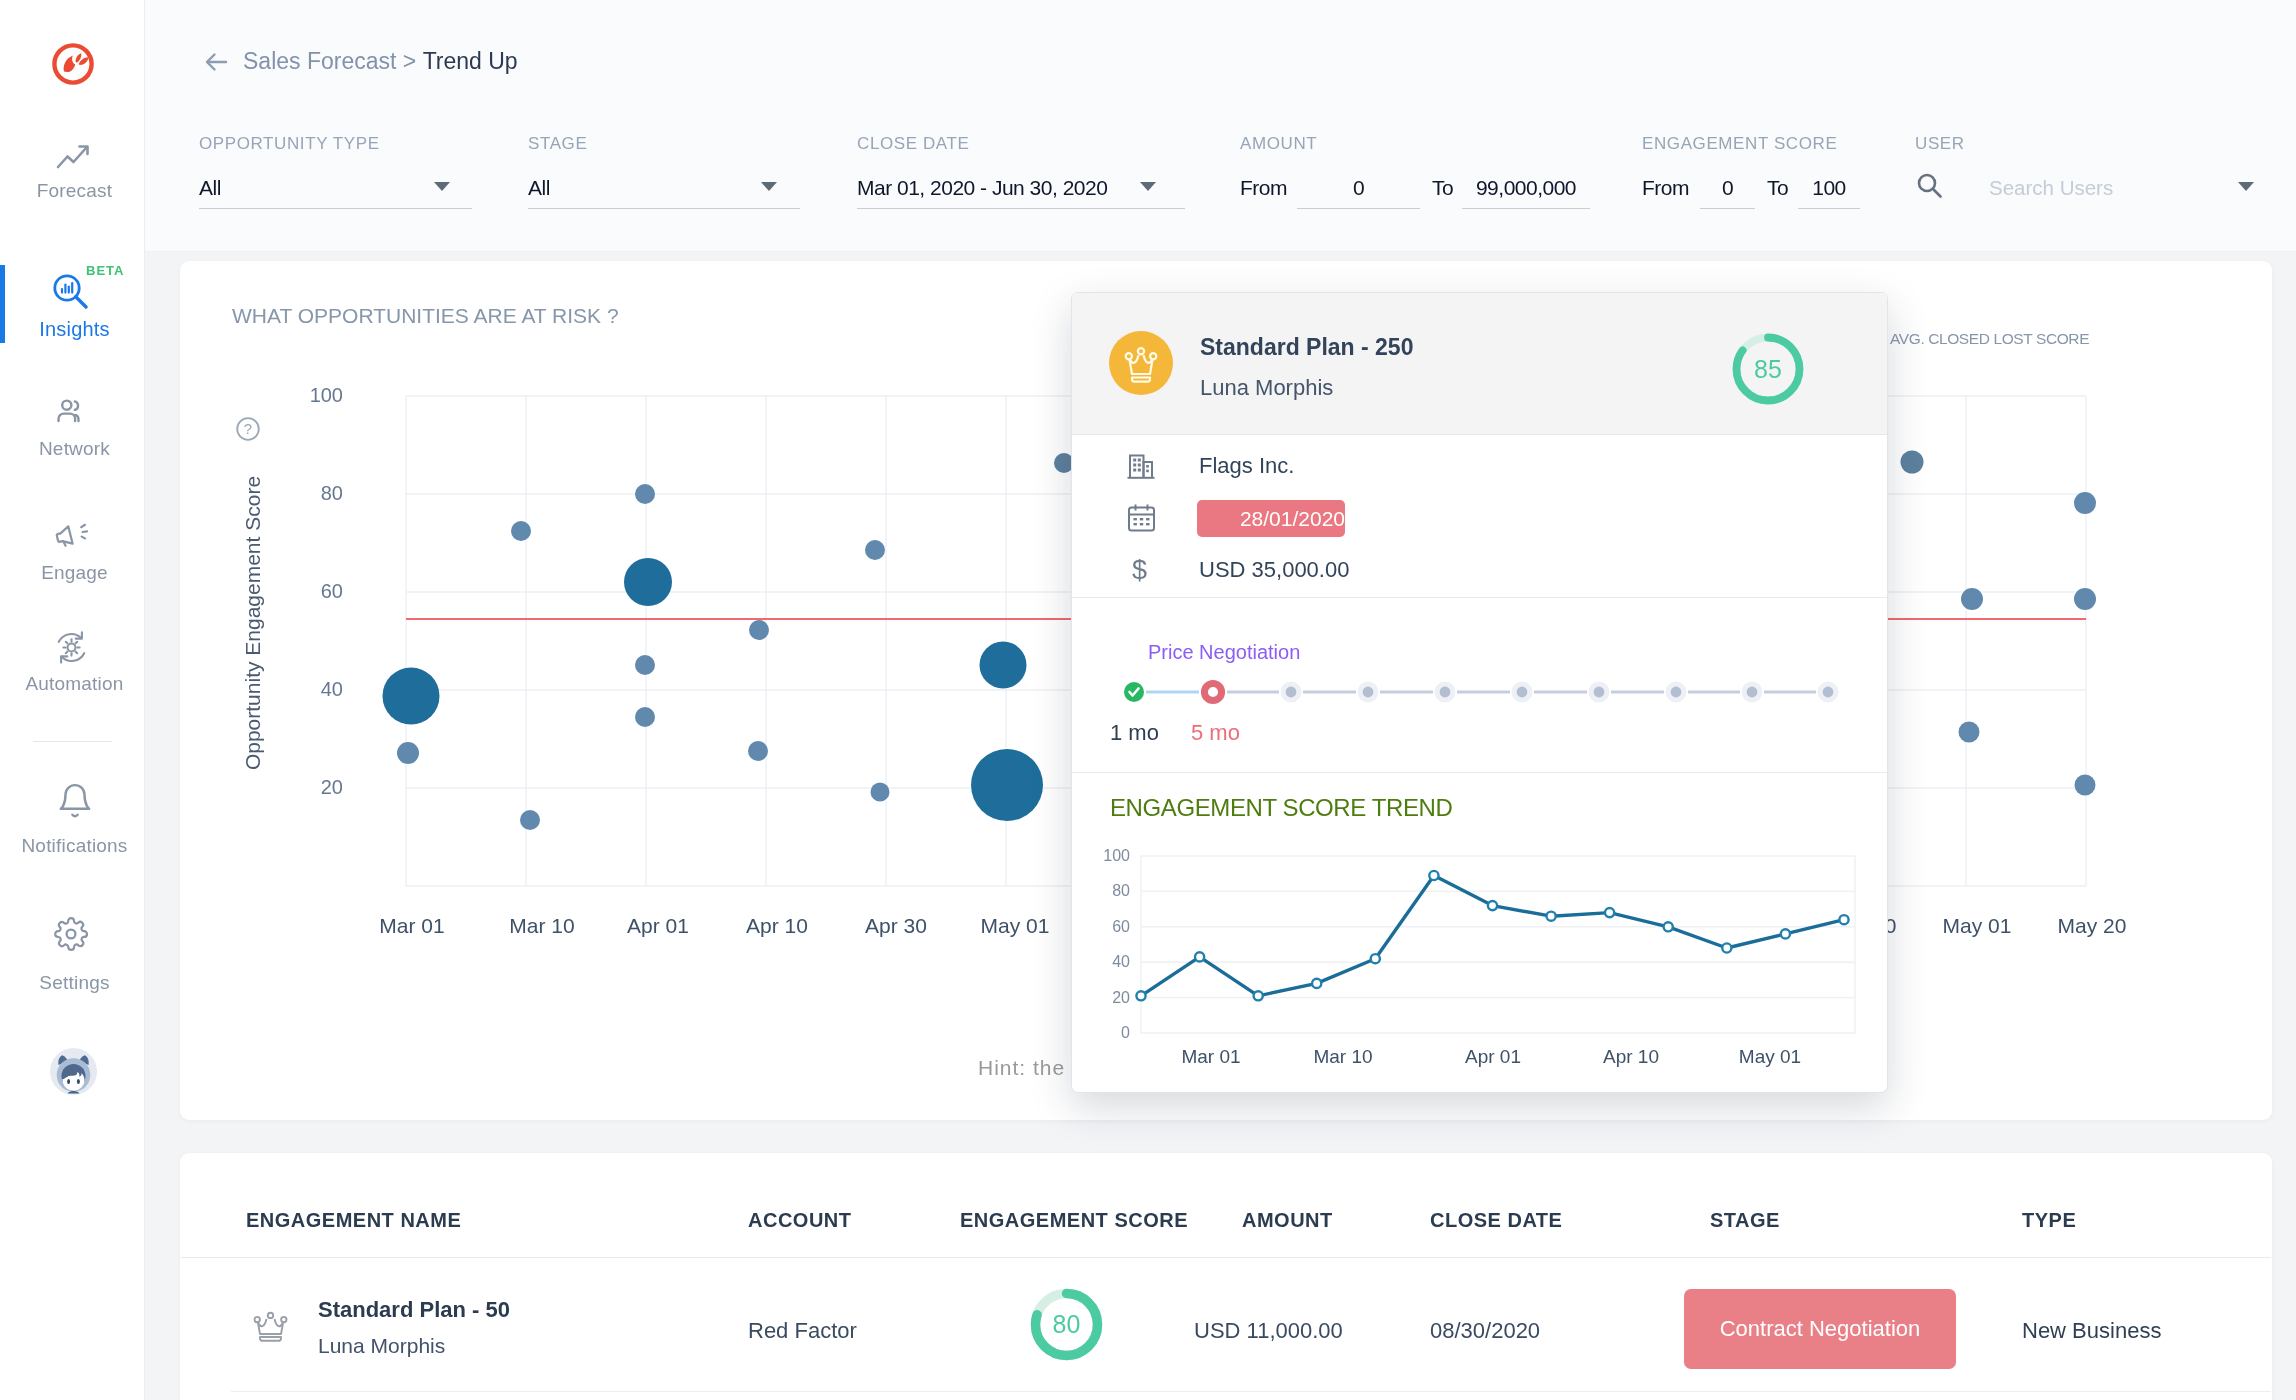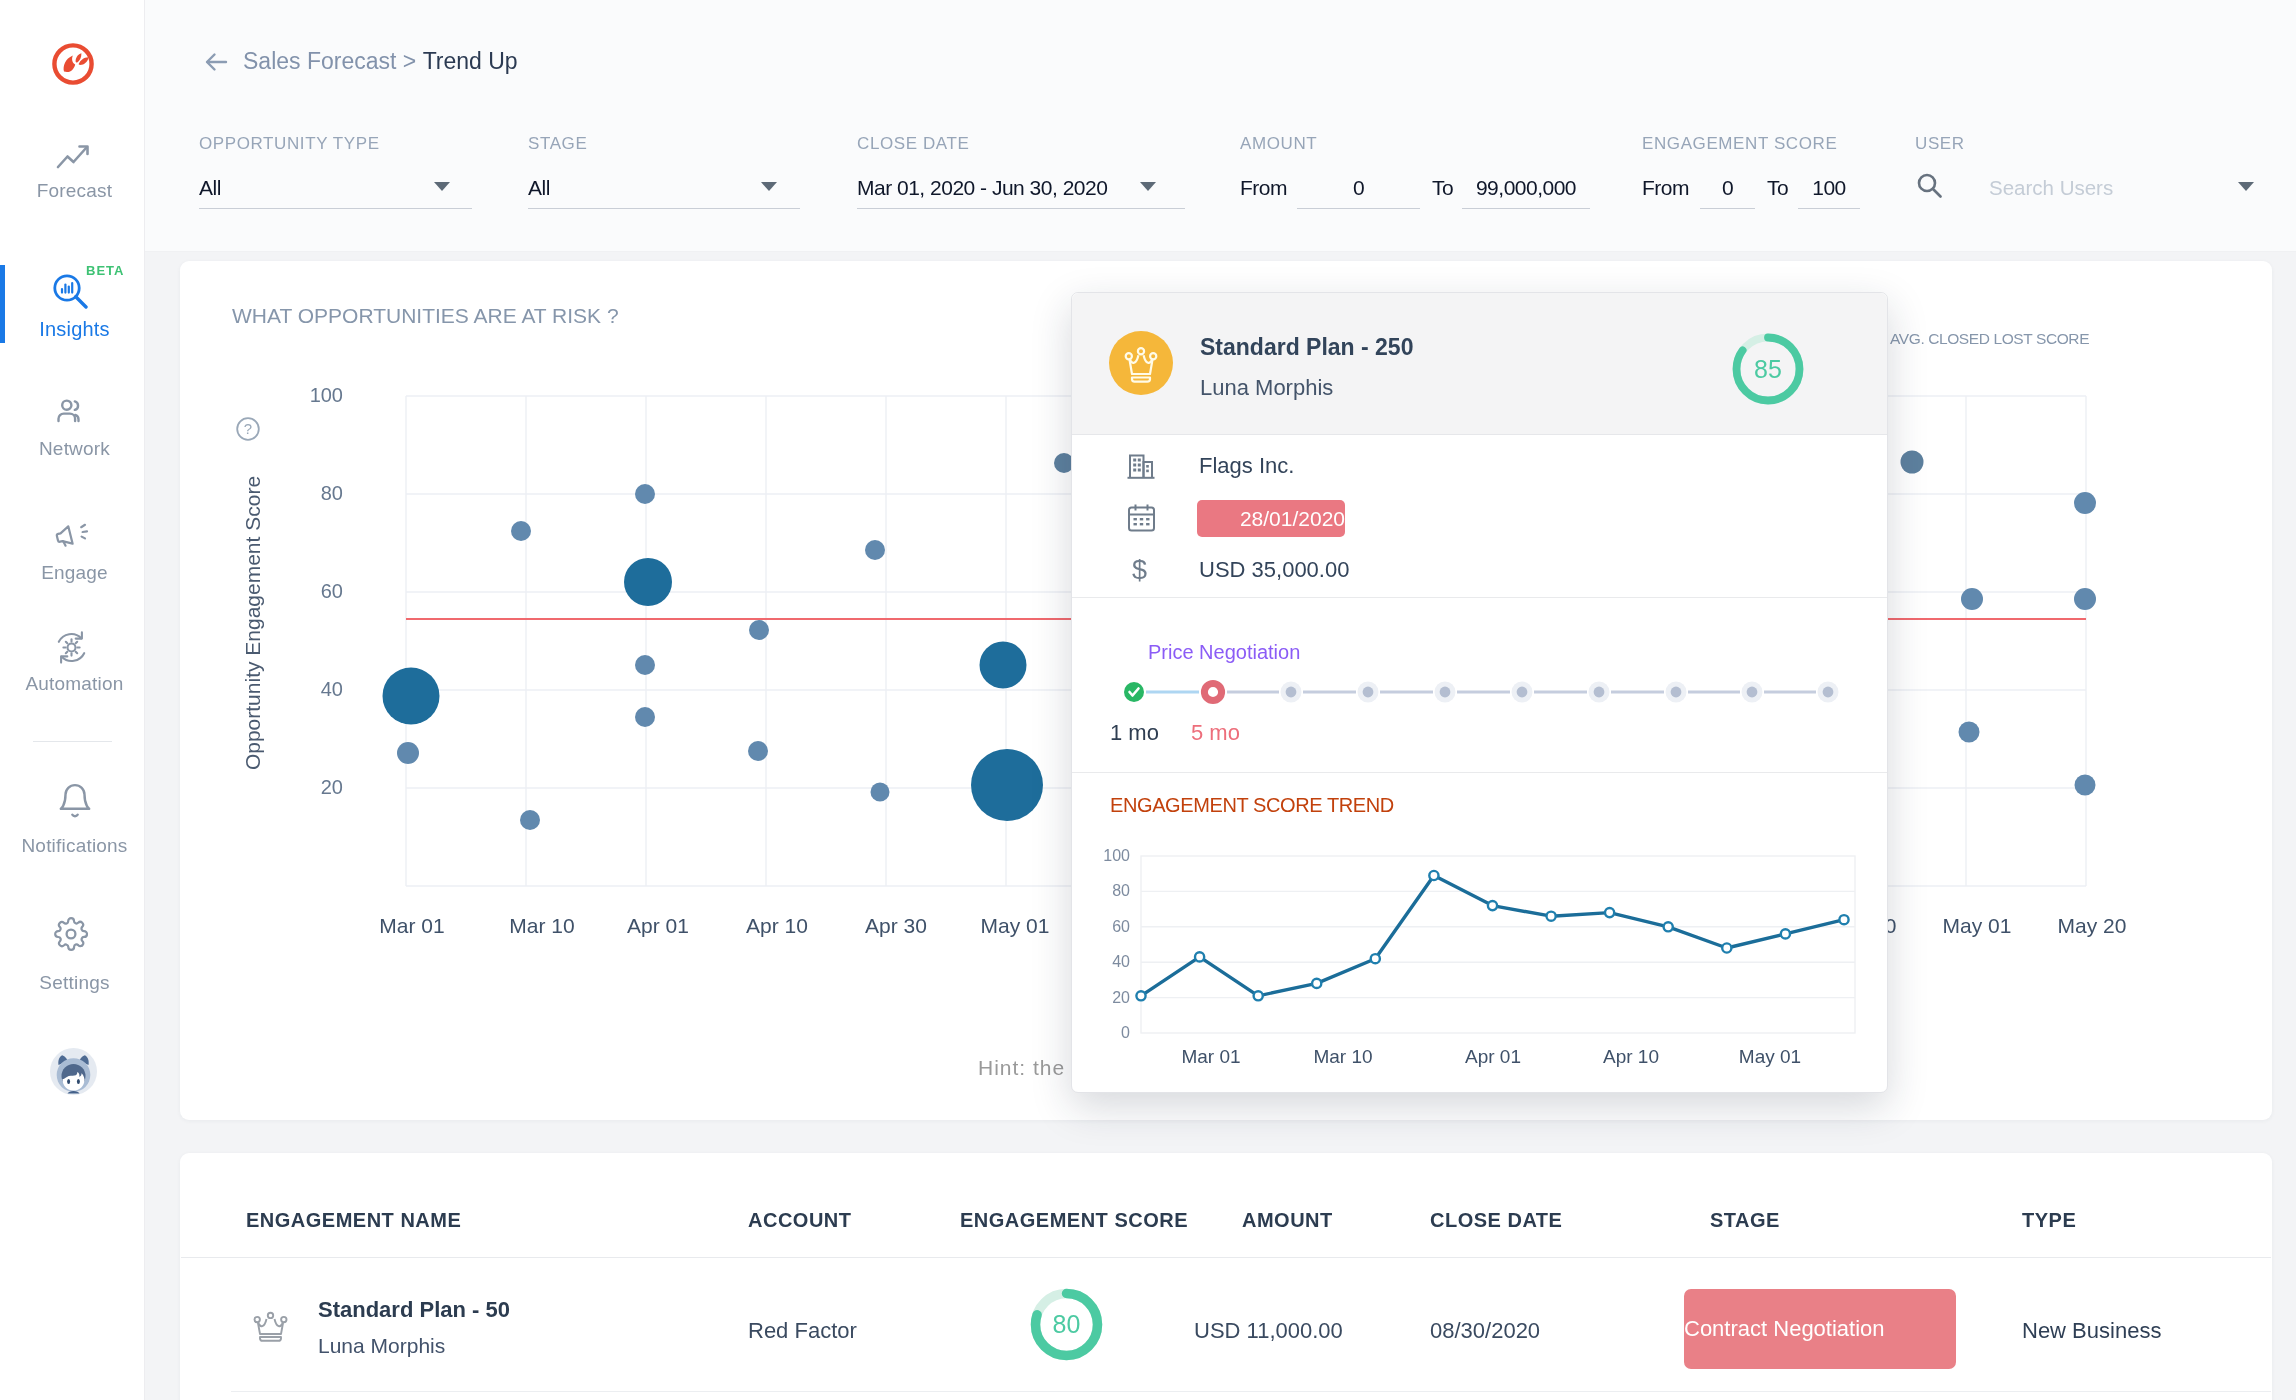--- a/index.html
+++ b/index.html
@@ -291,21 +291,21 @@
         <circle cx="581" cy="30" r="10.5" fill="#edf0f5"></circle>
         <circle cx="581" cy="30" r="5.4" fill="#b4bed1"></circle>
         <circle cx="657" cy="30" r="10.5" fill="#edf0f5"></circle>
         <circle cx="657" cy="30" r="5.4" fill="#b4bed1"></circle>
         <circle cx="733" cy="30" r="10.5" fill="#edf0f5"></circle>
         <circle cx="733" cy="30" r="5.4" fill="#b4bed1"></circle>
       </svg></div>
 <div class="abs" style="left:1110px;top:720px;font-size:22px;color:#2f3e52;white-space:nowrap">1 mo</div>
 <div class="abs" style="left:1191px;top:720px;font-size:22px;color:#ed6e7b;white-space:nowrap">5 mo</div>
 <div class="abs" style="left:1072px;top:772px;width:815px;height:1px;background:#e9eaec"></div>
-<div class="abs" style="left:1110px;top:794px;font-size:20px;color:#c2410c;letter-spacing:-.4px;white-space:nowrap">ENGAGEMENT SCORE TREND</div>
+<div class="abs" style="left:1110px;top:794px;font-size:24px;color:#4d7c0f;letter-spacing:-.4px;white-space:nowrap">ENGAGEMENT SCORE TREND</div>
 <div class="abs" style="left:1100px;top:840px"><svg width="780" height="220" viewBox="0 0 780 220" style="">
         <rect x="41" y="16" width="714" height="177" fill="none" stroke="#eef0f3" stroke-width="1.4"></rect>
         <line x1="41" y1="51.4" x2="755" y2="51.4" stroke="#eef0f3" stroke-width="1.4"></line>
         <line x1="41" y1="86.8" x2="755" y2="86.8" stroke="#eef0f3" stroke-width="1.4"></line>
         <line x1="41" y1="122.2" x2="755" y2="122.2" stroke="#eef0f3" stroke-width="1.4"></line>
         <line x1="41" y1="157.6" x2="755" y2="157.6" stroke="#eef0f3" stroke-width="1.4"></line>
         <polyline points="41.0,155.8 99.6,116.9 158.2,155.8 216.7,143.4 275.3,118.7 333.9,35.5 392.5,65.6 451.1,76.2 509.6,72.6 568.2,86.8 626.8,108.0 685.4,93.9 744.0,79.7" fill="none" stroke="#1b6d99" stroke-width="3.4" stroke-linejoin="round"></polyline>
         <circle cx="41.0" cy="155.8" r="4.6" fill="#fff" stroke="#1f7fae" stroke-width="2.4"></circle>
         <circle cx="99.6" cy="116.9" r="4.6" fill="#fff" stroke="#1f7fae" stroke-width="2.4"></circle>
         <circle cx="158.2" cy="155.8" r="4.6" fill="#fff" stroke="#1f7fae" stroke-width="2.4"></circle>
@@ -354,15 +354,15 @@
 <div class="abs" style="left:318px;top:1297px;font-size:22px;font-weight:bold;color:#2c3c50;white-space:nowrap">Standard Plan - 50</div>
 <div class="abs" style="left:318px;top:1334px;font-size:21px;color:#42526b;white-space:nowrap">Luna Morphis</div>
 <div class="abs" style="left:748px;top:1318px;font-size:22px;color:#3a4a60;white-space:nowrap">Red Factor</div>
 <div class="abs" style="left:1026px;top:1284px"><svg width="81" height="81" viewBox="0 0 81 81" style="">
         <circle cx="40.5" cy="40.5" r="31" fill="none" stroke="#d5efe5" stroke-width="9.5"></circle>
         <circle cx="40.5" cy="40.5" r="31" fill="none" stroke="#4ccaa2" stroke-width="9.5" stroke-linecap="round" stroke-dasharray="155.8 194.8" transform="rotate(-90 40.5 40.5)"></circle>
         <text x="40.5" y="49.25" font-size="25" fill="#4ccaa2" text-anchor="middle" font-family="Liberation Sans,sans-serif">80</text>
       </svg></div>
 <div class="abs" style="left:1194px;top:1318px;font-size:22px;color:#3a4a60;white-space:nowrap">USD 11,000.00</div>
 <div class="abs" style="left:1430px;top:1318px;font-size:22px;color:#3a4a60;white-space:nowrap">08/30/2020</div>
-<div class="abs" style="left:1684px;top:1289px;width:272px;height:80px;background:#e98087;border-radius:7px;color:#fff;font-size:22px;line-height:80px;">Contract Negotiation</div>
+<div class="abs" style="left:1684px;top:1289px;width:272px;height:80px;background:#e98087;border-radius:7px;color:#fff;font-size:22px;line-height:80px;text-align:center">Contract Negotiation</div>
 <div class="abs" style="left:2022px;top:1318px;font-size:22px;color:#2f3f55;white-space:nowrap">New Business</div>
 <div class="abs" style="left:231px;top:1391px;width:2040px;height:1px;background:#eceef1"></div>
 </div>
 </body></html>

